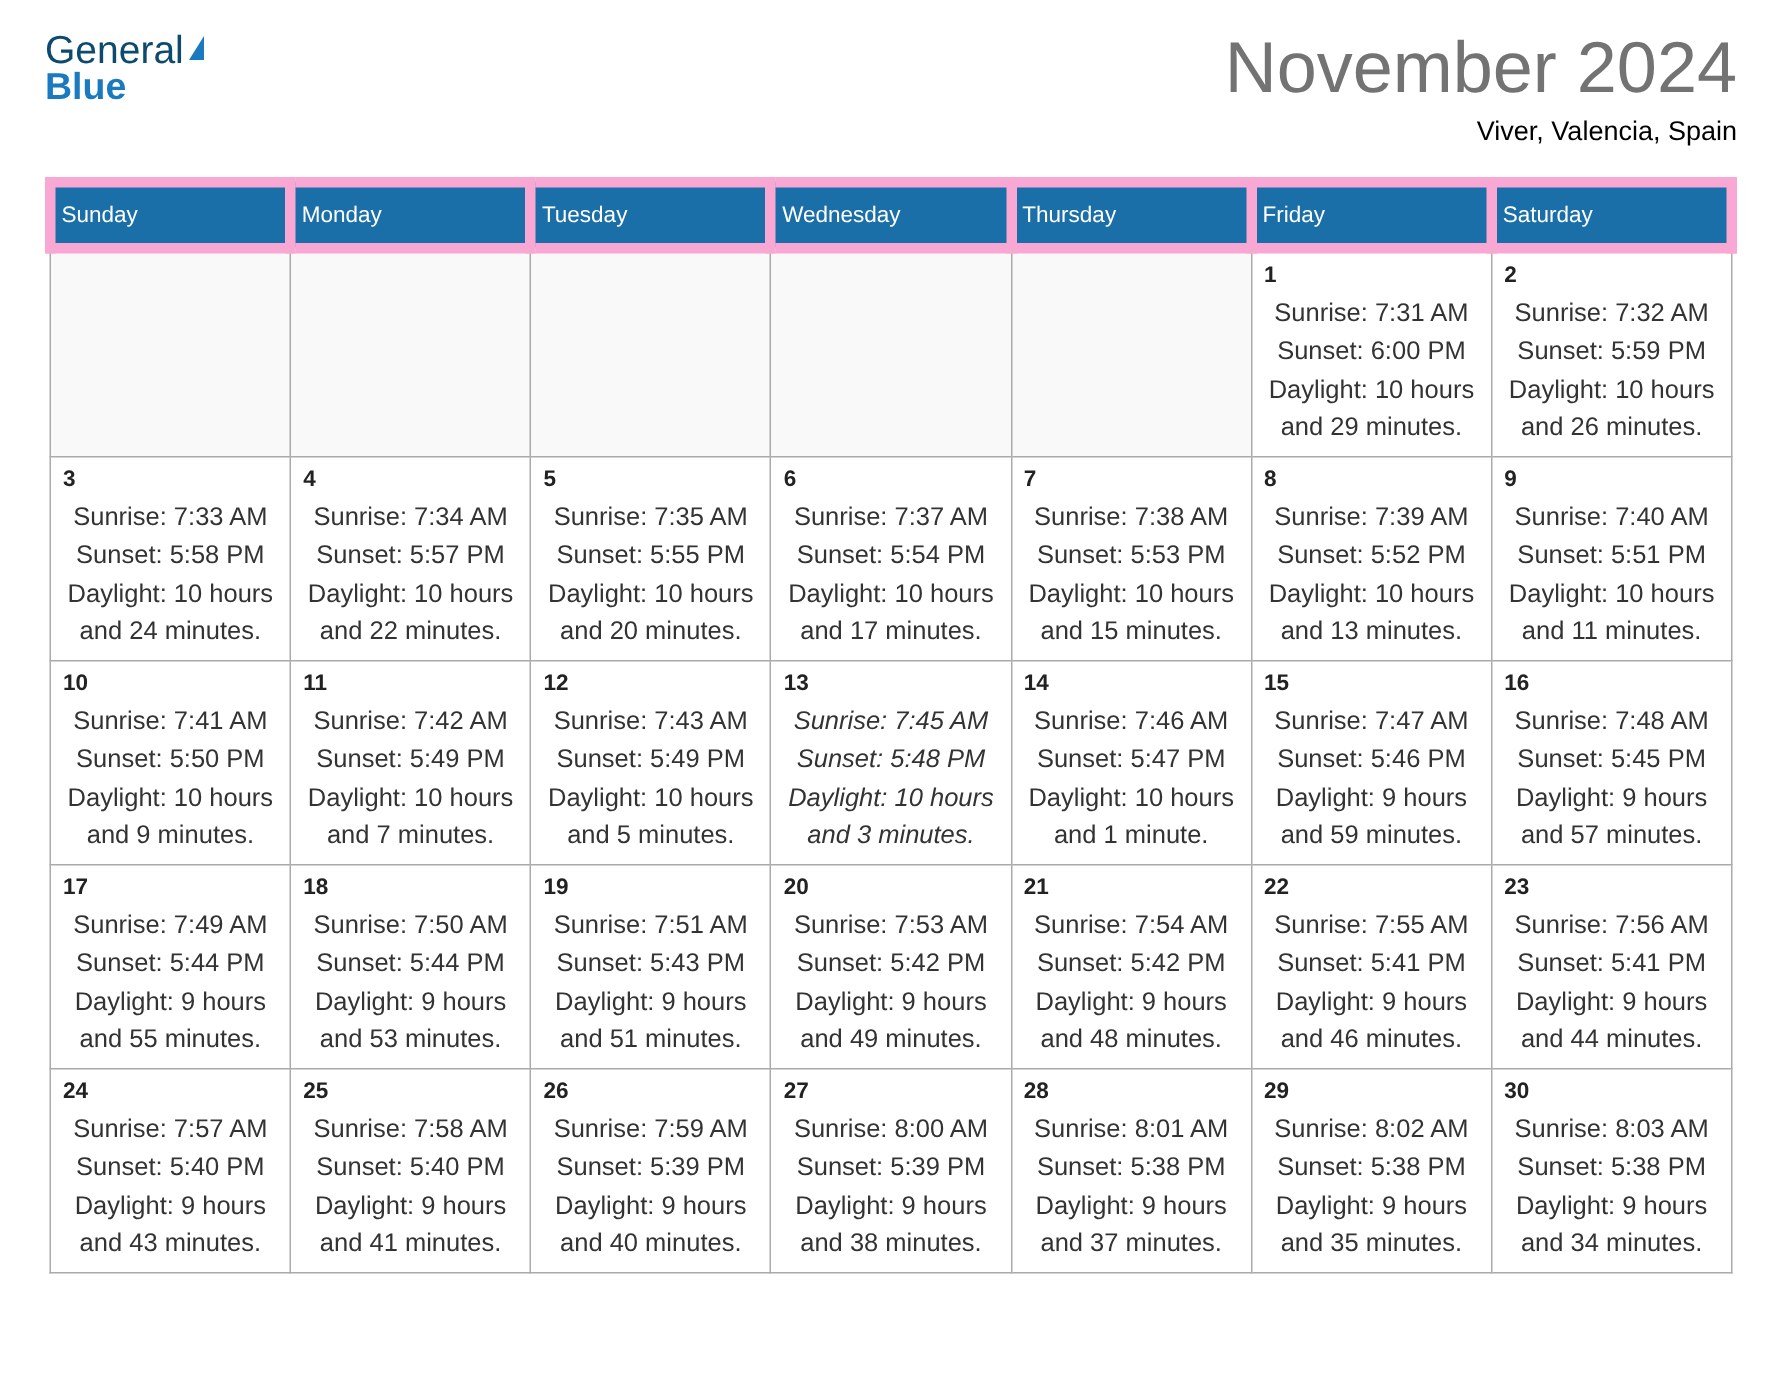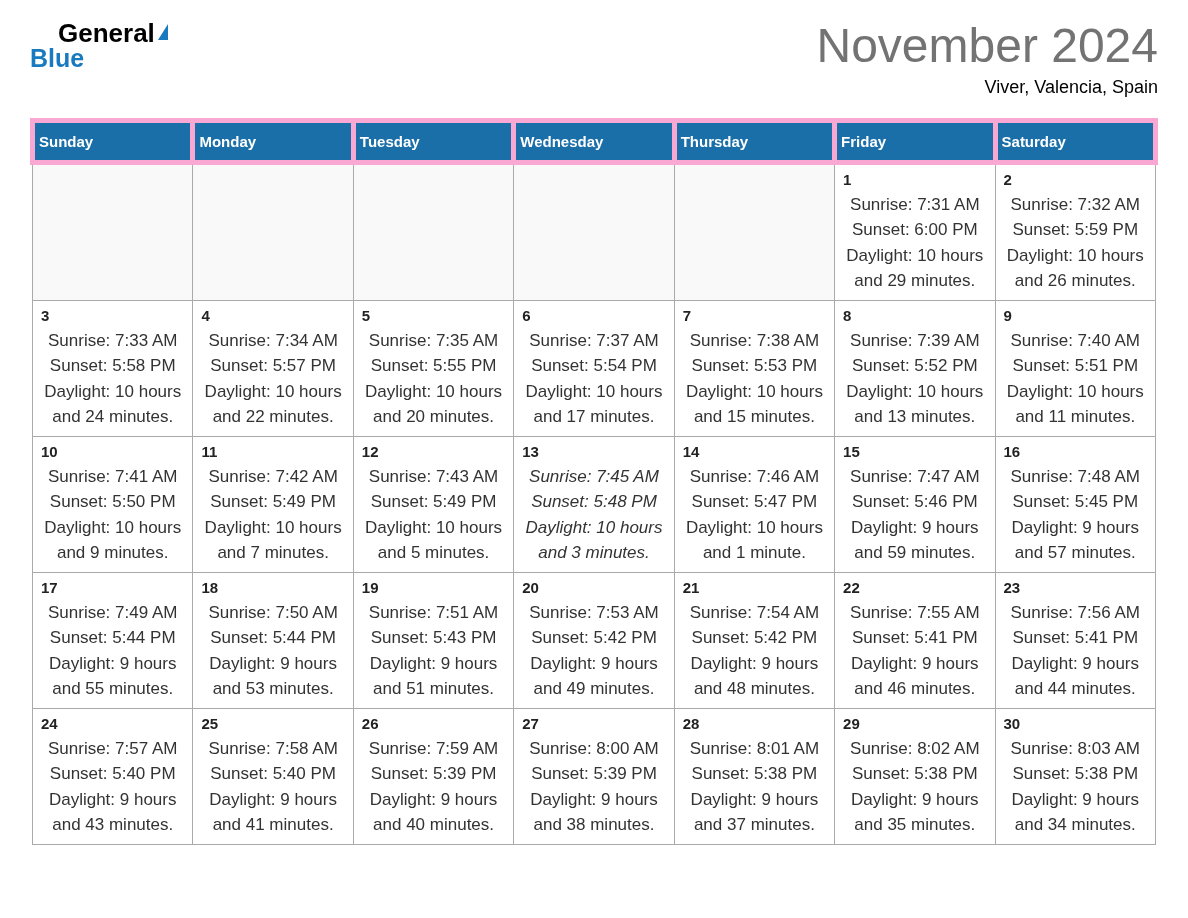--- a/index.html
+++ b/index.html
@@ -15,24 +15,23 @@
       align-items: flex-start;
       margin-bottom: 20px;
     }
     .logo {
       display: flex;
       flex-direction: column;
       align-items: flex-start;
     }
     .logo-general {
       font-size: 26px;
-      font-weight: bold;
-      color: #000000;
+      font-weight: normal;
+      color: #0c4a6e;
       line-height: 1;
-      margin-left: 28px;
     }
     .logo-blue {
       font-size: 25px;
       font-weight: bold;
       color: #1a7abf;
       line-height: 1;
     }
     .logo-triangle {
       display: inline-block;
       width: 0;
@@ -61,22 +60,22 @@
     .calendar {
       width: 100%;
       border-collapse: collapse;
       border: 1px solid #888;
     }
     .calendar th {
       background-color: #1a6fa8;
       color: #fff;
       padding: 10px 4px;
       font-size: 15px;
-      font-weight: bold;
-      border: 5px solid #f9a8d4;
+      font-weight: normal;
+      border: 7px solid #f9a8d4;
       text-align: left;
     }
     .calendar td {
       border: 1px solid #aaa;
       vertical-align: top;
       padding: 6px 8px;
       width: 14.28%;
       min-height: 100px;
     }
     .day-number {

